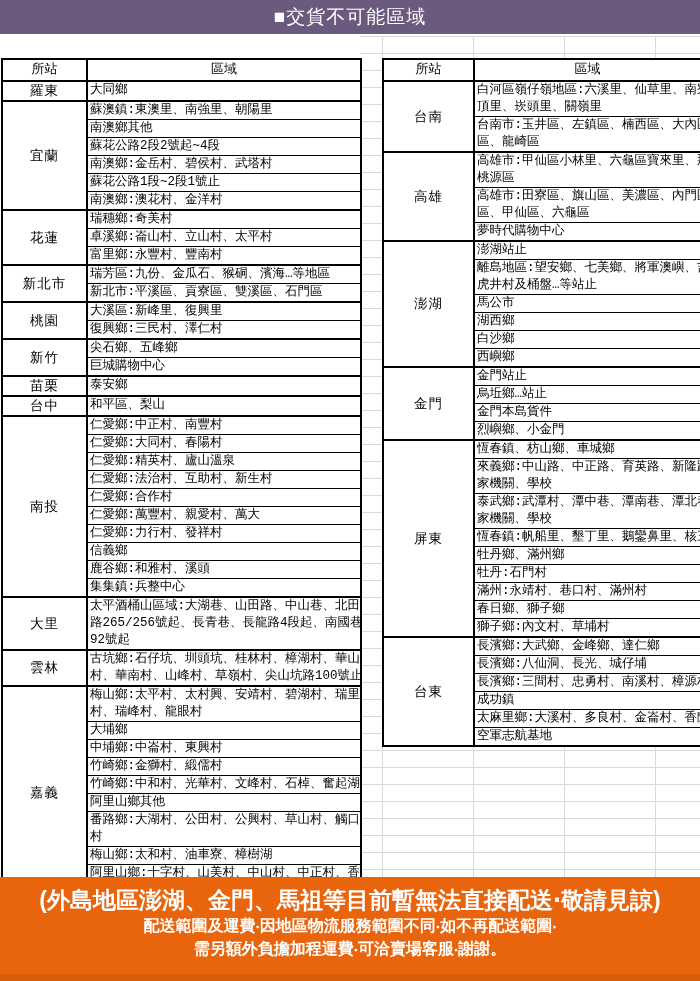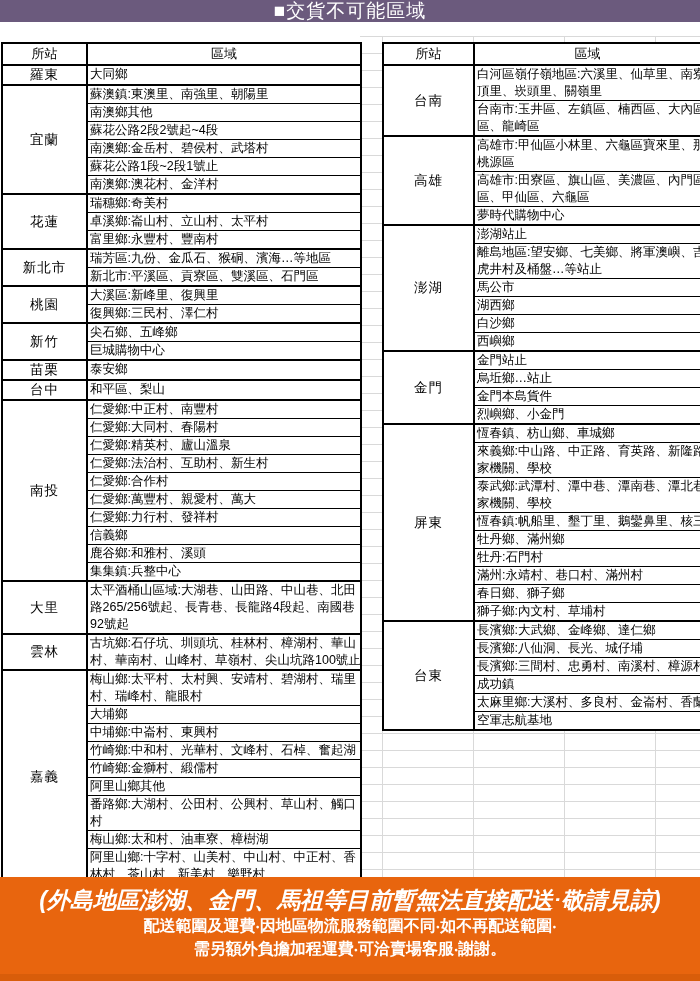--- a/index.html
+++ b/index.html
@@ -4,39 +4,39 @@
 <style>
   html,body{margin:0;padding:0;}
   body{
     width:700px;height:981px;position:relative;overflow:hidden;
     background:#ffffff;
     font-family:"Liberation Sans","DejaVu Sans",sans-serif;
     color:#000;
   }
   
   .banner{
-    position:absolute;left:0;top:0;width:700px;height:22px;
+    position:absolute;left:0;top:0;width:700px;height:34px;
     background:#6b5a7d;z-index:3;
     display:flex;align-items:center;justify-content:center;
   }
   .banner .title{
     color:#fff;font-size:19px;letter-spacing:1px;white-space:nowrap;
   }
   
   .grid-bg{
     position:absolute;left:360px;top:36px;width:340px;height:841px;z-index:0;
     background-image:
       repeating-linear-gradient(to bottom,#d9d9d9 0,#d9d9d9 1px,transparent 1px,transparent 17px),
       repeating-linear-gradient(to right,#d9d9d9 0,#d9d9d9 1px,transparent 1px,transparent 91px);
     background-position:0 0,22px 0;
   }
   
   .xtable{
-    position:absolute;top:42px;background:#fff;border:2px solid #000;
-    box-sizing:border-box;z-index:2;
+    position:absolute;top:58px;background:#fff;border:2px solid #000;
+    box-sizing:border-box;z-index:2;font-family:Liberation Mono, monospace;
   }
   .xtable.left{left:1px;width:361px;}
   .xtable.right{left:382px;width:320px;}
   .hdr{display:flex;border-bottom:2px solid #000;height:20px;align-items:center;}
   .hdr .h-st{
     text-align:center;border-right:2px solid #000;box-sizing:border-box;
     font-size:13px;height:20px;line-height:20px;flex:none;
   }
   .hdr .h-rg{flex:1;text-align:center;font-size:13px;line-height:20px;min-width:0;}
   .left .h-st,.left .st{width:85px;}
@@ -56,21 +56,21 @@
   }
   
   .footer{
     position:absolute;left:0;top:877px;width:700px;height:104px;
     background:#e8650e;z-index:3;color:#fff;text-align:center;font-weight:bold;
   }
   .footer::after{
     content:"";position:absolute;left:0;bottom:0;width:100%;height:7px;
     background:#d85d0a;
   }
-  .f1{font-size:23px;line-height:32px;margin-top:7px;white-space:nowrap;font-style:italic;}
+  .f1{font-size:23px;line-height:32px;margin-top:7px;white-space:nowrap;}
   .f2{font-size:16px;line-height:23px;white-space:nowrap;font-family:Liberation Mono, monospace;}
 </style>
 </head>
 <body>
 
 <div class="banner">
   <span class="title">■交貨不可能區域</span>
 </div>
 
 <div class="grid-bg"></div>
@@ -235,24 +235,24 @@
           <div class="rline">梅山鄉:太平村、太村興、安靖村、碧湖村、瑞里</div>
           <div class="rline">村、瑞峰村、龍眼村</div>
         </div>
         <div class="cell">
           <div class="rline">大埔鄉</div>
         </div>
         <div class="cell">
           <div class="rline">中埔鄉:中崙村、東興村</div>
         </div>
         <div class="cell">
+          <div class="rline">竹崎鄉:金獅村、緞儒村</div>
+        </div>
+        <div class="cell">
           <div class="rline">竹崎鄉:中和村、光華村、文峰村、石棹、奮起湖</div>
-        </div>
-        <div class="cell">
-          <div class="rline">竹崎鄉:金獅村、緞儒村</div>
         </div>
         <div class="cell">
           <div class="rline">阿里山鄉其他</div>
         </div>
         <div class="cell">
           <div class="rline">番路鄉:大湖村、公田村、公興村、草山村、觸口</div>
           <div class="rline">村</div>
         </div>
         <div class="cell">
           <div class="rline">梅山鄉:太和村、油車寮、樟樹湖</div>

